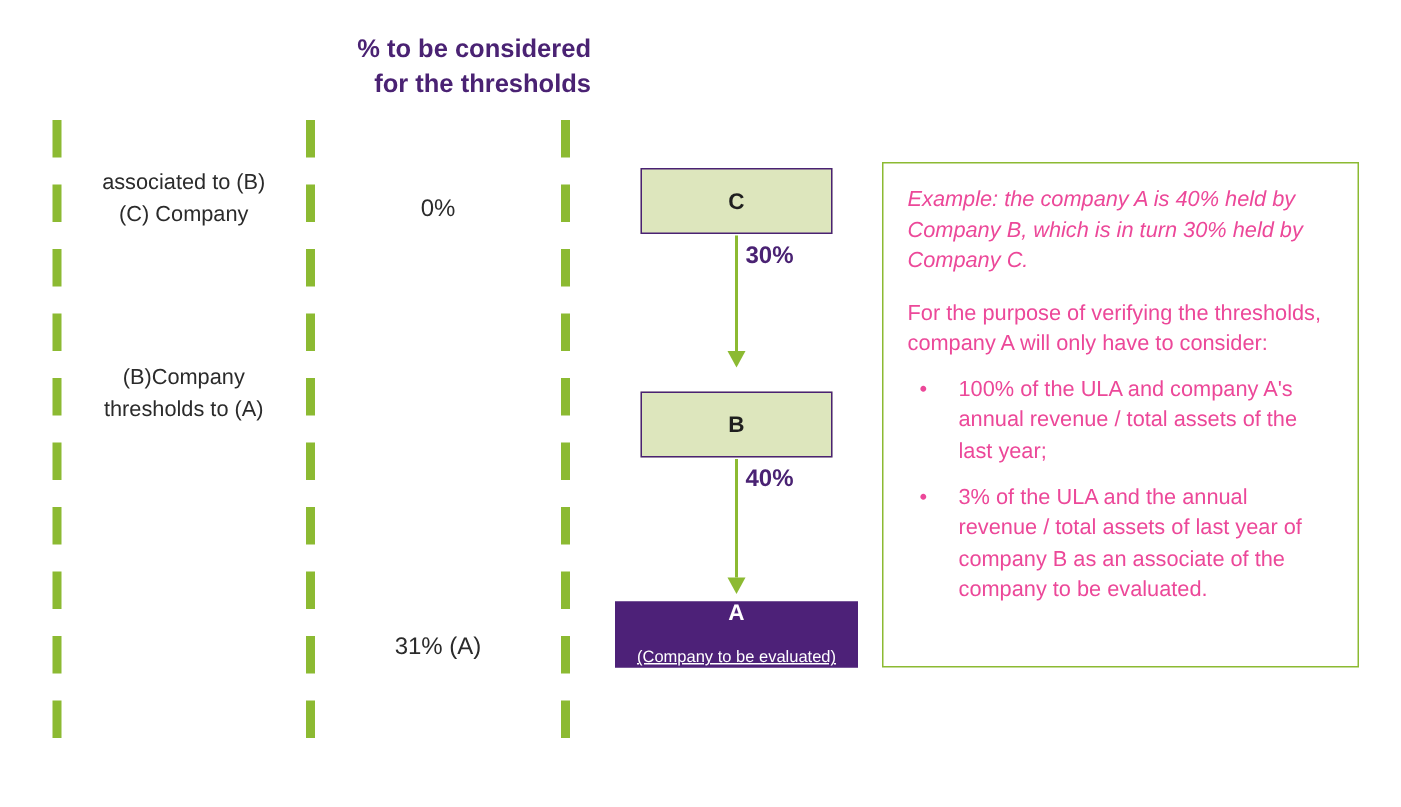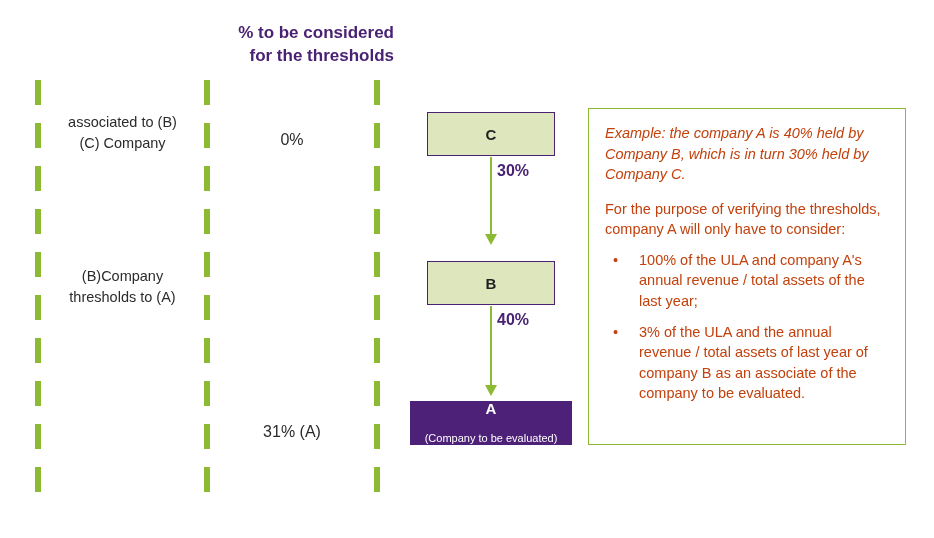--- a/index.html
+++ b/index.html
@@ -57,21 +57,21 @@
     position: absolute;
     left: 45px;
     width: 155px;
     text-align: center;
     color: #2b2b2b;
     font-size: 14.5px;
     line-height: 1.45;
   }
   .row-label .ll { display: block; }
   #rowlabel-0 { top: 112px; }
-  #rowlabel-1 { top: 266px; }
+  #rowlabel-1 { top: 242px; }
 
   
   .pct-value {
     position: absolute;
     left: 212px;
     width: 160px;
     text-align: center;
     color: #2b2b2b;
     font-size: 16px;
   }
@@ -107,20 +107,21 @@
     font-weight: bold;
     color: #1f1f1f;
     letter-spacing: 0.3px;
   }
   .entity-box.purple .entity-name { color: #ffffff; }
   .entity-sub {
     font-size: 11px;
     color: #ffffff;
     margin-top: 15px;
     line-height: 1.2;
+    text-decoration: underline;
   }
   #box-c { top: 112px; height: 44px; }
   #box-b { top: 261px; height: 44px; }
   #box-a { top: 401px; height: 44px; }
 
   
   .arrow {
     position: absolute;
     left: 484px;
     width: 16px;
@@ -163,21 +164,21 @@
   #note-box {
     position: absolute;
     left: 588px;
     top: 108px;
     width: 318px;
     height: 337px;
     box-sizing: border-box;
     border: 1.5px solid #8cba32;
     background: #ffffff;
     padding: 14px 18px 12px 16px;
-    color: #c2410c;
+    color: #ec4899;
   }
   #note-box .note-lead {
     font-style: italic;
     font-size: 14.5px;
     line-height: 1.42;
     margin: 0 0 14px 0;
   }
   #note-box .note-body {
     font-size: 14.5px;
     line-height: 1.42;

